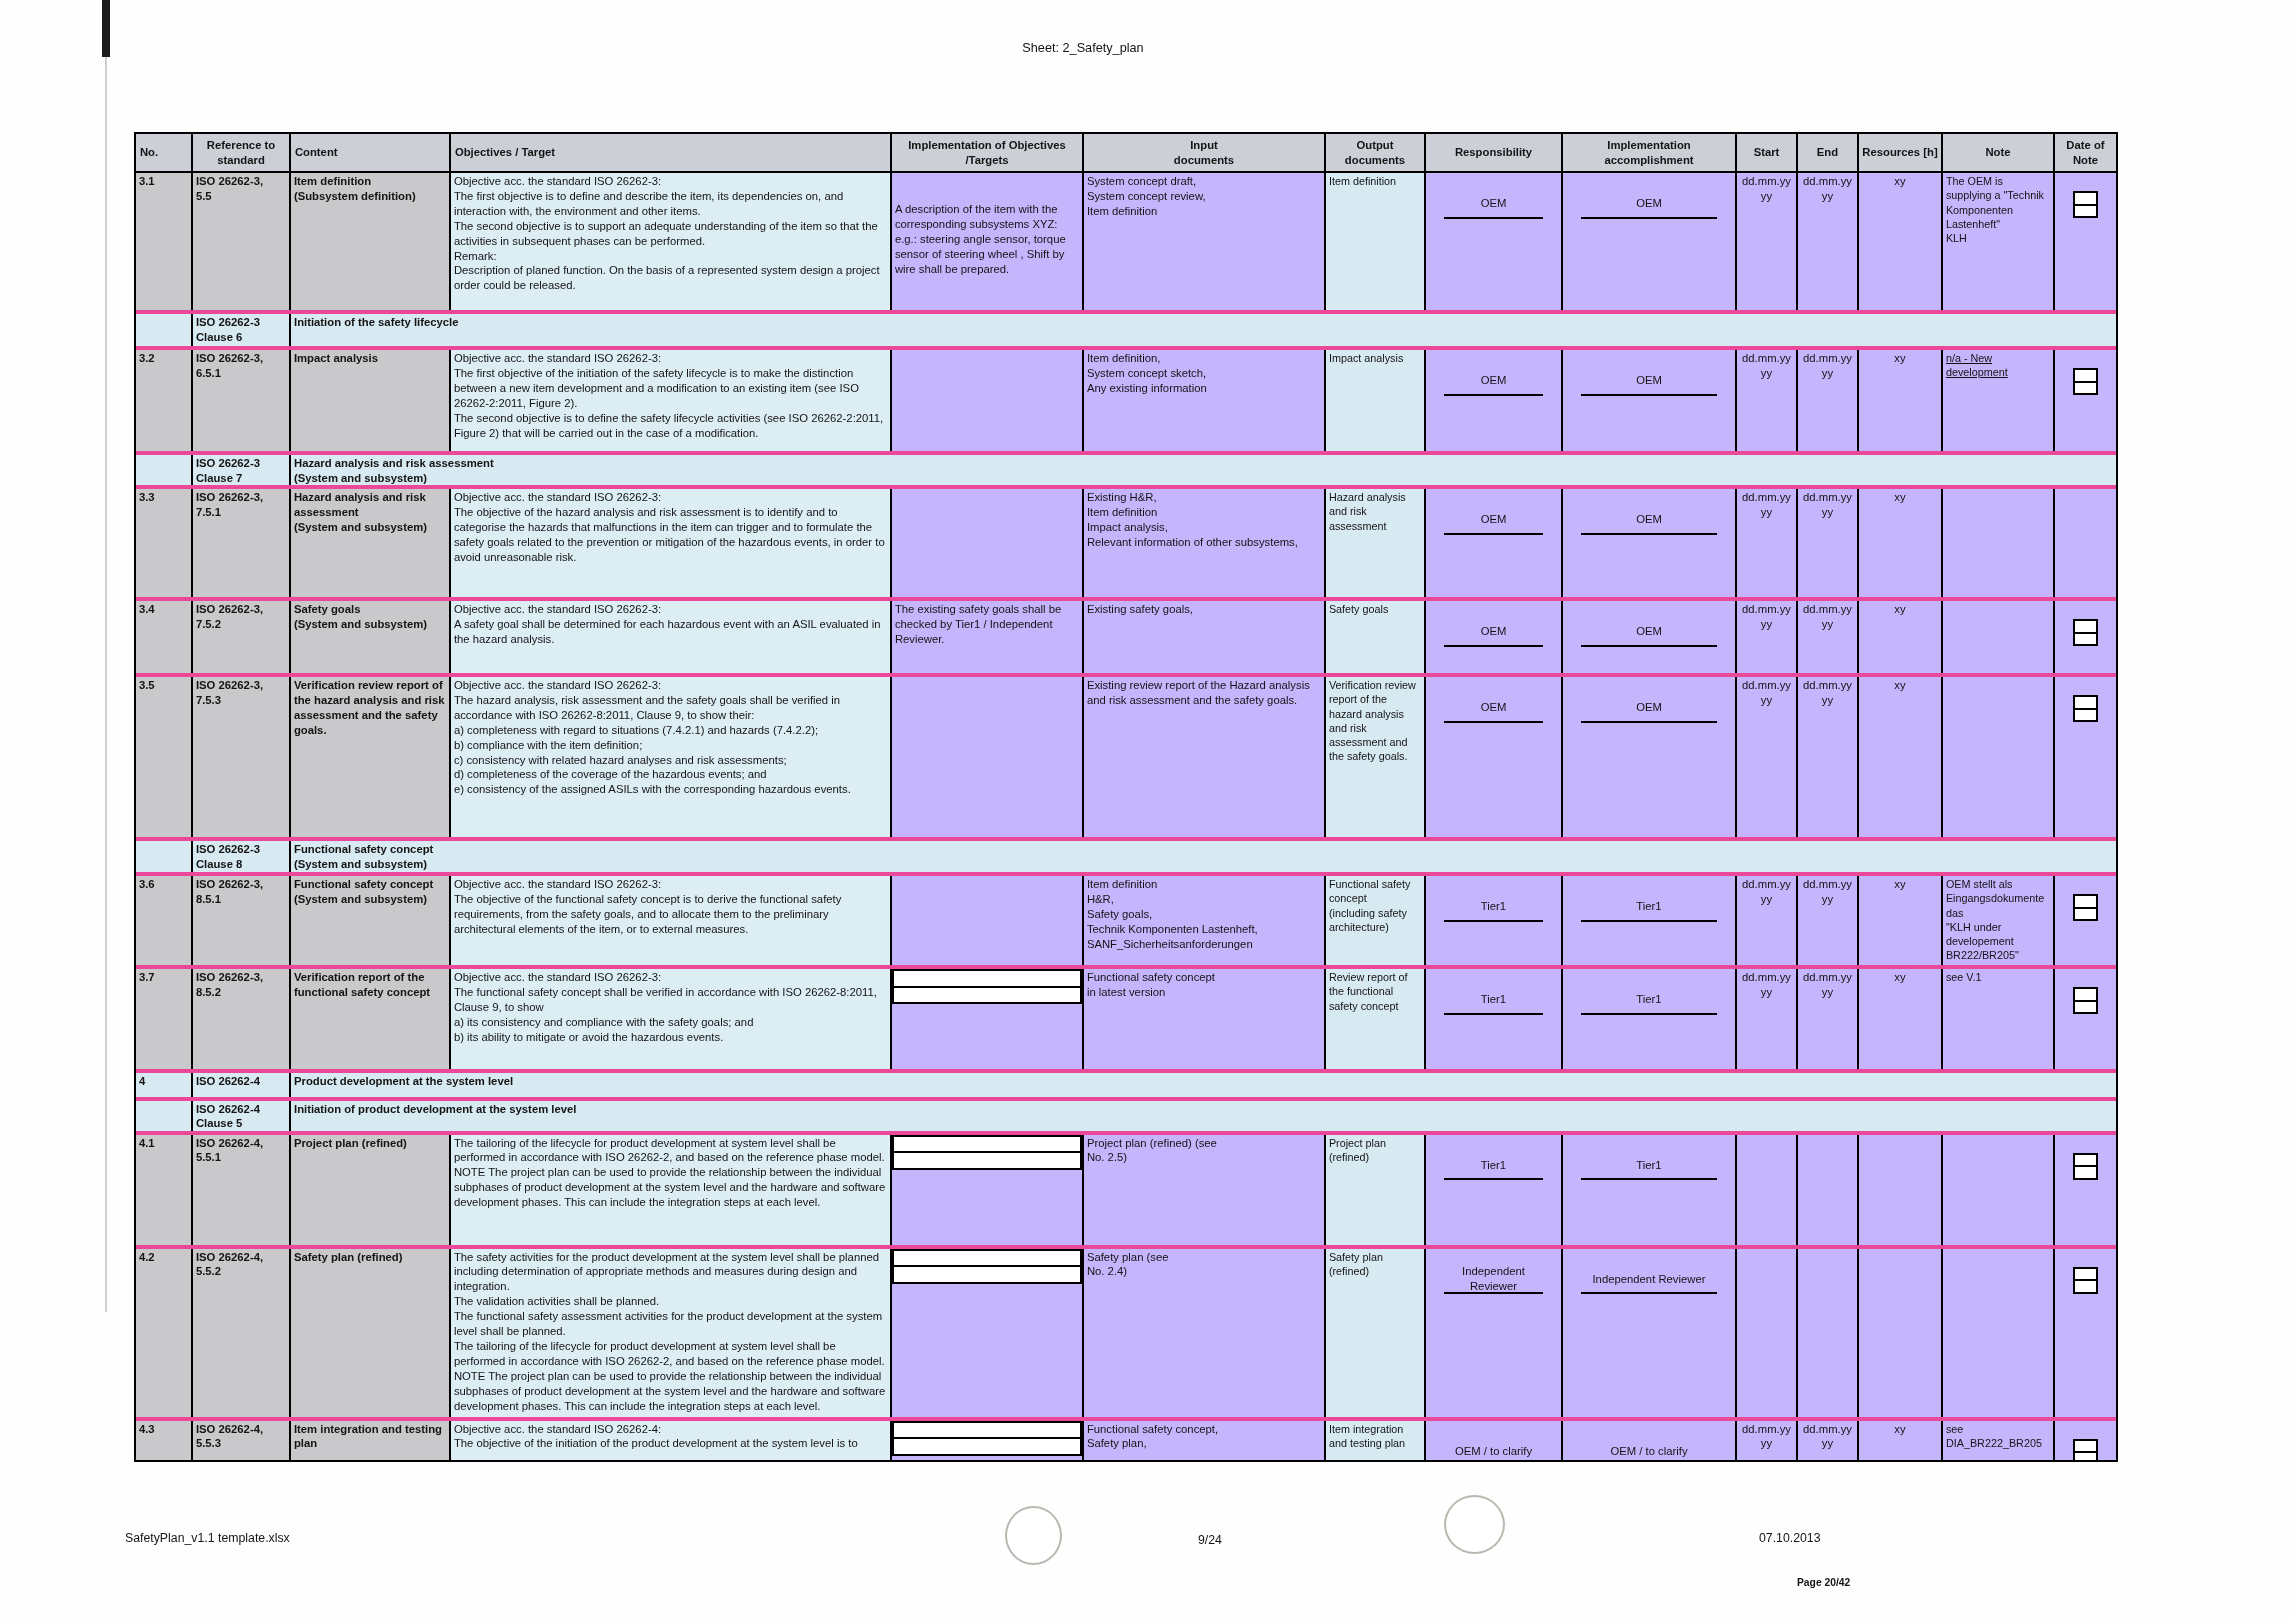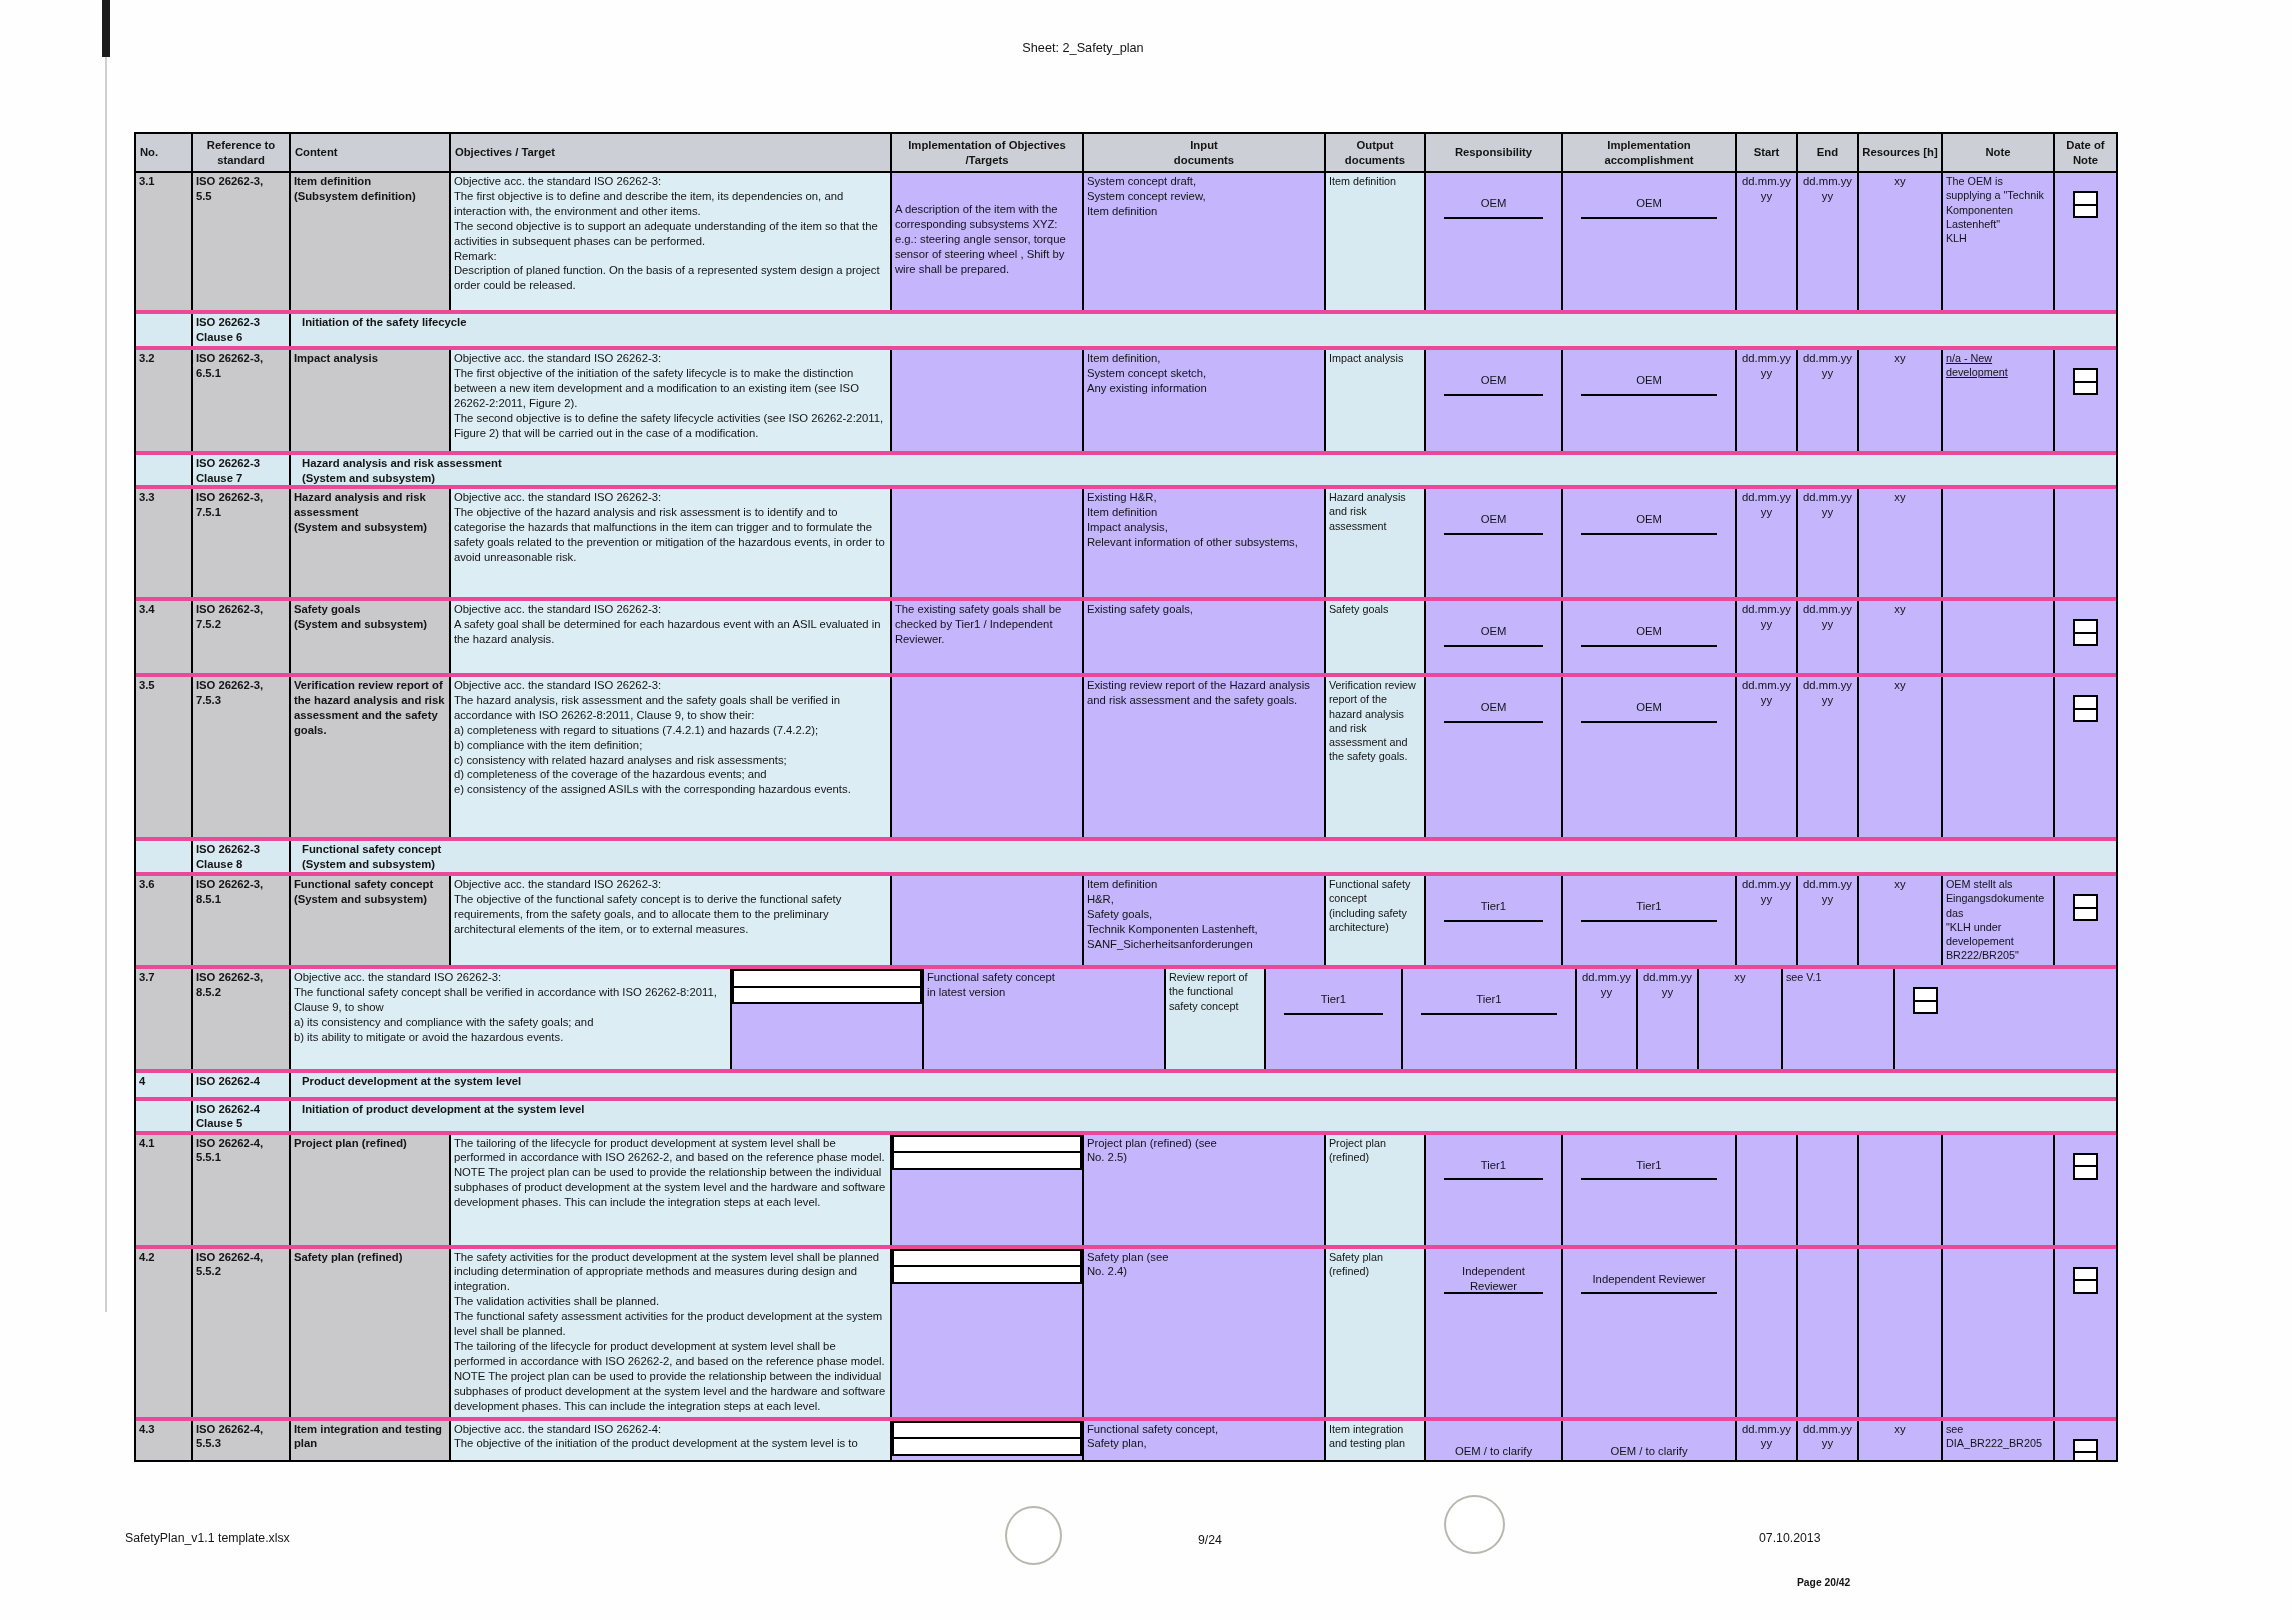--- a/index.html
+++ b/index.html
@@ -29,21 +29,21 @@
   .data-row .col-no,.data-row .col-ref,.data-row .col-content{background:#c9c9cb;font-weight:bold;}
   .data-row .col-objectives{background:#dcedf4;}
   .data-row .col-output{background:#d7e9f1;font-size:10.8px;}
   .data-row .col-note{font-size:10.8px;}
   .center{text-align:center;}
   .nopad{padding:18px;}
   .underline{text-decoration:underline;}
 
   .section-row{background:#d7e9f1;font-weight:bold;}
   .section-row .cell{background:#d7e9f1;}
-  .section-title{flex:1;padding-left:11px;border-right:none;}
+  .section-title{flex:1;padding-left:3px;border-right:none;}
 
   .fieldline{height:25.5px;border-bottom:2.9px solid #000;display:flex;align-items:center;
              justify-content:center;font-size:11.3px;text-align:center;}
   .mini-box{height:14.7px;border:2px solid #000;background:#fff;box-sizing:border-box;}
   .mini-box + .mini-box{margin-top:-2px;}
   .boxcell{padding:0;}
   .inline-box{height:18.6px;border:2px solid #000;background:#fff;box-sizing:border-box;}
   .inline-box + .inline-box{margin-top:-2px;}
 
   .hole{position:absolute;border:2px solid #b8b8b0;border-radius:50%;background:#fff;}
@@ -267,20 +267,22 @@
 das
 "KLH under
 developement
 BR222/BR205"</div>
         <div class="cell col-date nopad"><div class="mini-box"></div><div class="mini-box"></div></div>
       </div>
       <div class="row data-row" style="height: 100px;">
         <div class="cell col-no">3.7</div>
         <div class="cell col-ref">ISO 26262-3,
 8.5.2</div>
+        <div class="cell col-content">Verification report of the
+functional safety concept</div>
         <div class="cell col-objectives">Objective acc. the standard ISO 26262-3:
 The functional safety concept shall be verified in accordance with ISO 26262-8:2011, Clause 9, to show
 a) its consistency and compliance with the safety goals; and
 b) its ability to mitigate or avoid the hazardous events.</div>
         <div class="cell col-impl boxcell"><div class="inline-box"></div><div class="inline-box"></div></div>
         <div class="cell col-input">Functional safety concept
 in latest version</div>
         <div class="cell col-output">Review report of
 the functional
 safety concept</div>

